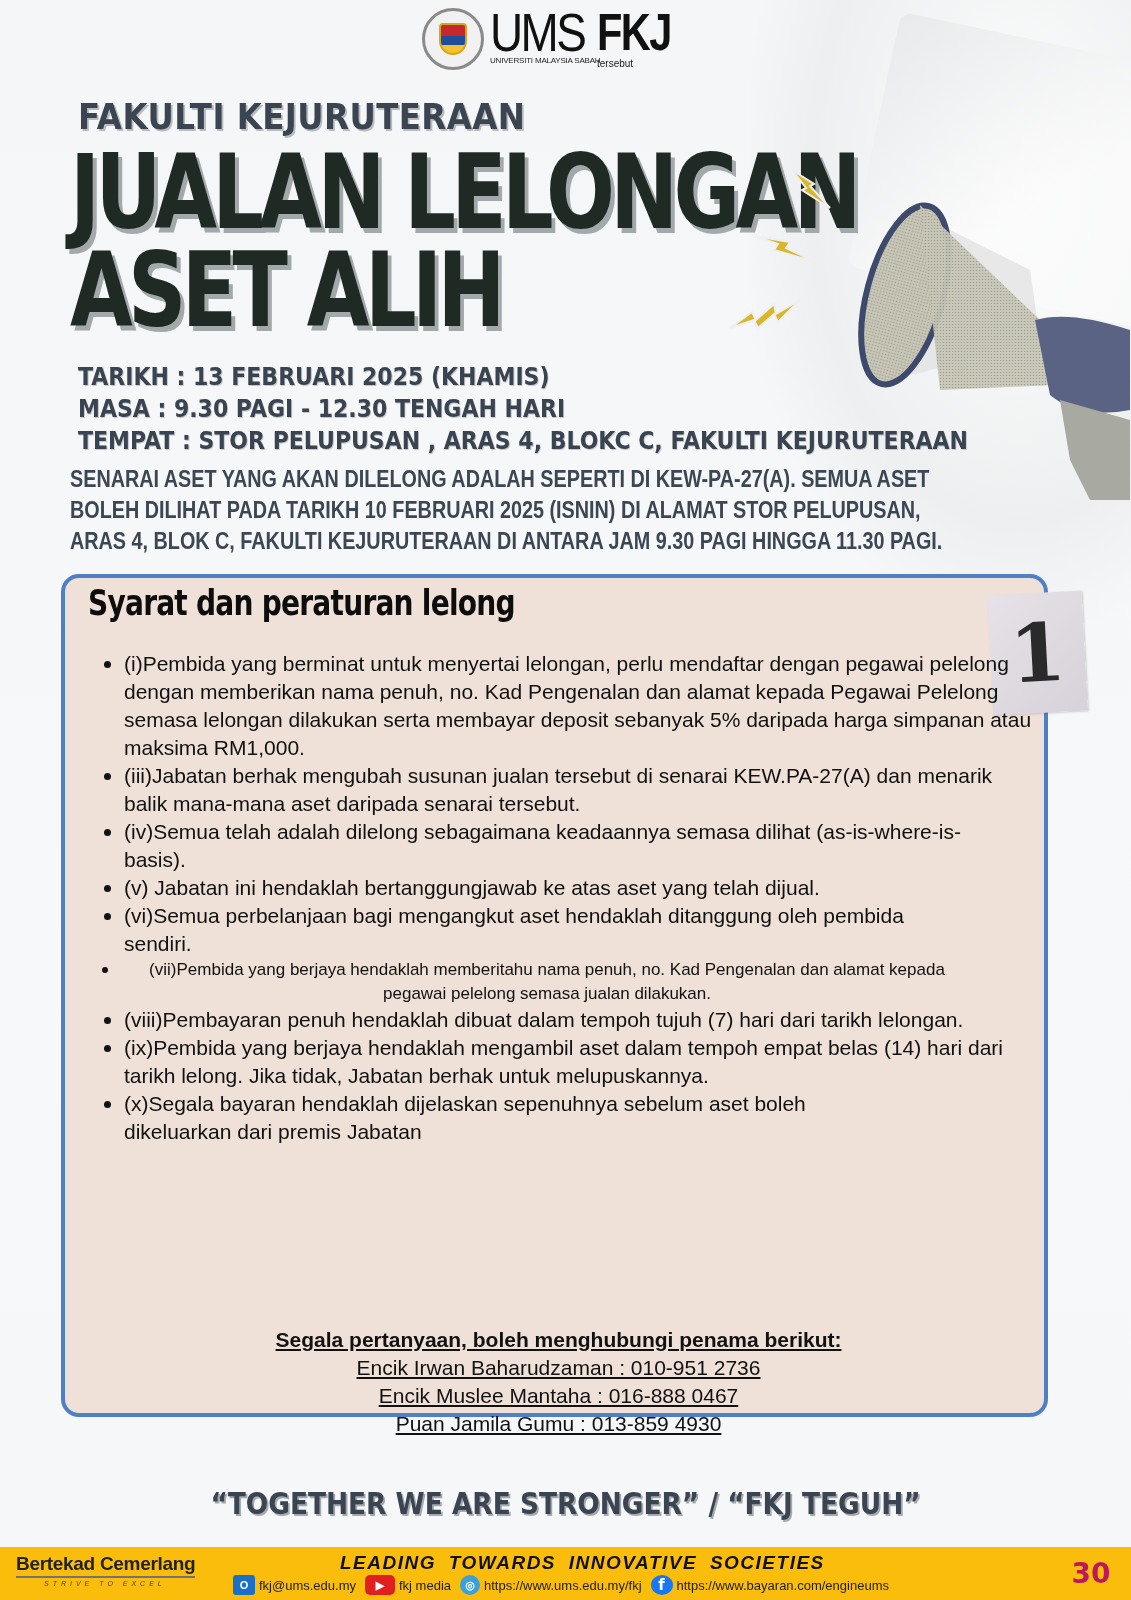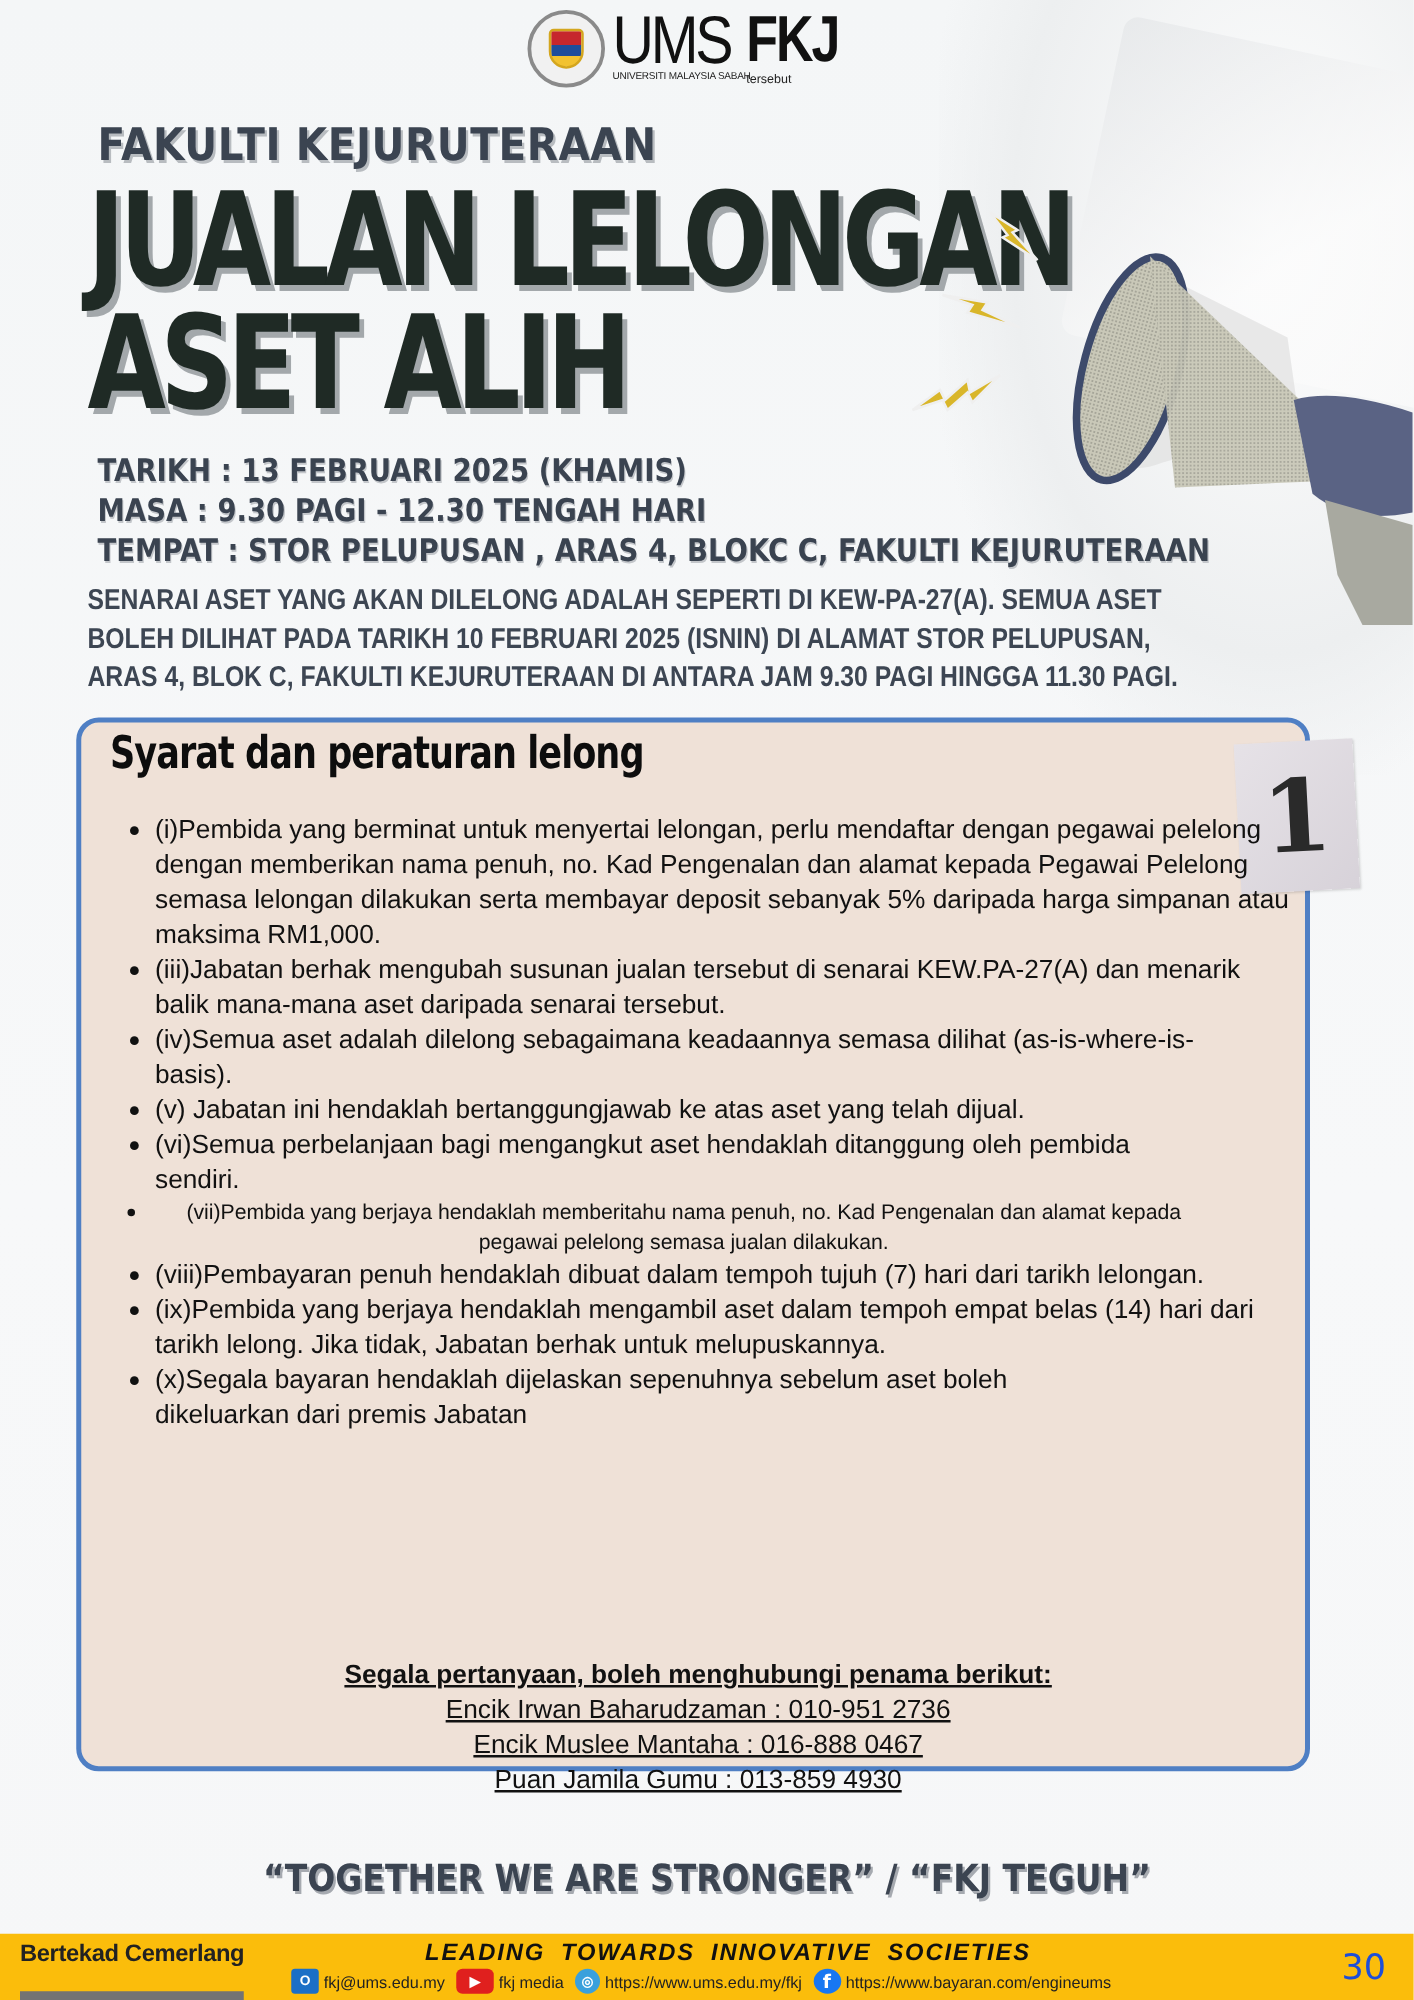--- a/index.html
+++ b/index.html
@@ -155,21 +155,21 @@
   
   .footer {
     position: absolute; left: 0; top: 1547px; width: 1131px; height: 53px;
     background: #fbbd0b;
   }
   .footer .brand {
     position: absolute; left: 16px; top: 6px; text-align: left;
   }
   .footer .brand-title {
     font-family: "Liberation Sans", sans-serif; font-weight: bold; font-size: 19px; color: #222;
-    border-bottom: 7px solid #737373; padding-bottom: 18px; letter-spacing: -0.3px;
+    border-bottom: 2px solid #737373; padding-bottom: 1px; letter-spacing: -0.3px;
   }
   .footer .brand-sub {
     font-family: "Liberation Sans", sans-serif; font-style: italic; font-size: 7px; letter-spacing: 4px; color: #444;
     margin-left: 28px; margin-top: 2px;
   }
   .footer .tagline {
     position: absolute; left: 340px; top: 5px;
     font-family: "Liberation Sans", sans-serif; font-weight: bold; font-style: italic;
     font-size: 19px; color: #111; letter-spacing: 1.5px; word-spacing: 6px;
   }
@@ -184,21 +184,21 @@
     font-size: 11px; color: #fff; font-weight: bold;
   }
   .ico.outlook { background: #1b6fc6; border-radius: 3px; }
   .ico.youtube { background: #e0201e; border-radius: 5px; width: 30px; }
   .ico.globe { background: #3aa0dc; border-radius: 50%; width: 20px; }
   .ico.facebook { background: #1877f2; border-radius: 50%; width: 22px; font-family: "DejaVu Sans", sans-serif; font-size: 15px; }
   .footer .anniv {
     position: absolute; right: 20px; top: 6px; width: 40px; height: 40px;
     display: flex; align-items: center; justify-content: center;
   }
-  .anniv span { font-family: "DejaVu Sans", sans-serif; font-weight: 400; font-size: 28px; color: #1d4ed8; text-align: center; }
+  .anniv span { font-family: "DejaVu Sans", sans-serif; font-weight: 700; font-size: 28px; color: #be185d; text-align: center; }
 </style>
 </head>
 <body>
 
 <div class="paper"></div>
 <div class="paper2"></div>
 
 <div class="logos">
   <div class="crest">
       <div class="shield"></div>
@@ -253,21 +253,21 @@
 
 <div class="rules-box"></div>
 <div class="rules-title">Syarat dan peraturan lelong</div>
 <div class="sticker">
   <span>1</span>
 </div>
 
 <ul class="rules-list">
   <li>(i)Pembida yang berminat untuk menyertai lelongan, perlu mendaftar dengan pegawai pelelong dengan memberikan nama penuh, no. Kad Pengenalan dan alamat kepada Pegawai Pelelong semasa lelongan dilakukan serta membayar deposit sebanyak 5% daripada harga simpanan atau maksima RM1,000.</li>
   <li>(iii)Jabatan berhak mengubah susunan jualan tersebut di senarai KEW.PA-27(A) dan menarik balik mana-mana aset daripada senarai tersebut.</li>
-  <li style="padding-right:30px">(iv)Semua aset adalah dilelong sebagaimana keadaannya semasa dilihat (as-is-where-is-basis).</li>
+  <li style="padding-right:30px">(iv)Semua telah adalah dilelong sebagaimana keadaannya semasa dilihat (as-is-where-is-basis).</li>
   <li>(v) Jabatan ini hendaklah bertanggungjawab ke atas aset yang telah dijual.</li>
   <li style="padding-right:110px">(vi)Semua perbelanjaan bagi mengangkut aset hendaklah ditanggung oleh pembida sendiri.</li>
   <li class="small" style="padding-right:60px">(vii)Pembida yang berjaya hendaklah memberitahu nama penuh, no. Kad Pengenalan dan alamat kepada pegawai pelelong semasa jualan dilakukan.</li>
   <li>(viii)Pembayaran penuh hendaklah dibuat dalam tempoh tujuh (7) hari dari tarikh lelongan.</li>
   <li>(ix)Pembida yang berjaya hendaklah mengambil aset dalam tempoh empat belas (14) hari dari tarikh lelong. Jika tidak, Jabatan berhak untuk melupuskannya.</li>
   <li style="padding-right:130px">(x)Segala bayaran hendaklah dijelaskan sepenuhnya sebelum aset boleh dikeluarkan dari premis Jabatan</li>
 </ul>
 
 <div class="contact">
   <div class="heading">Segala pertanyaan, boleh menghubungi penama berikut:</div>

